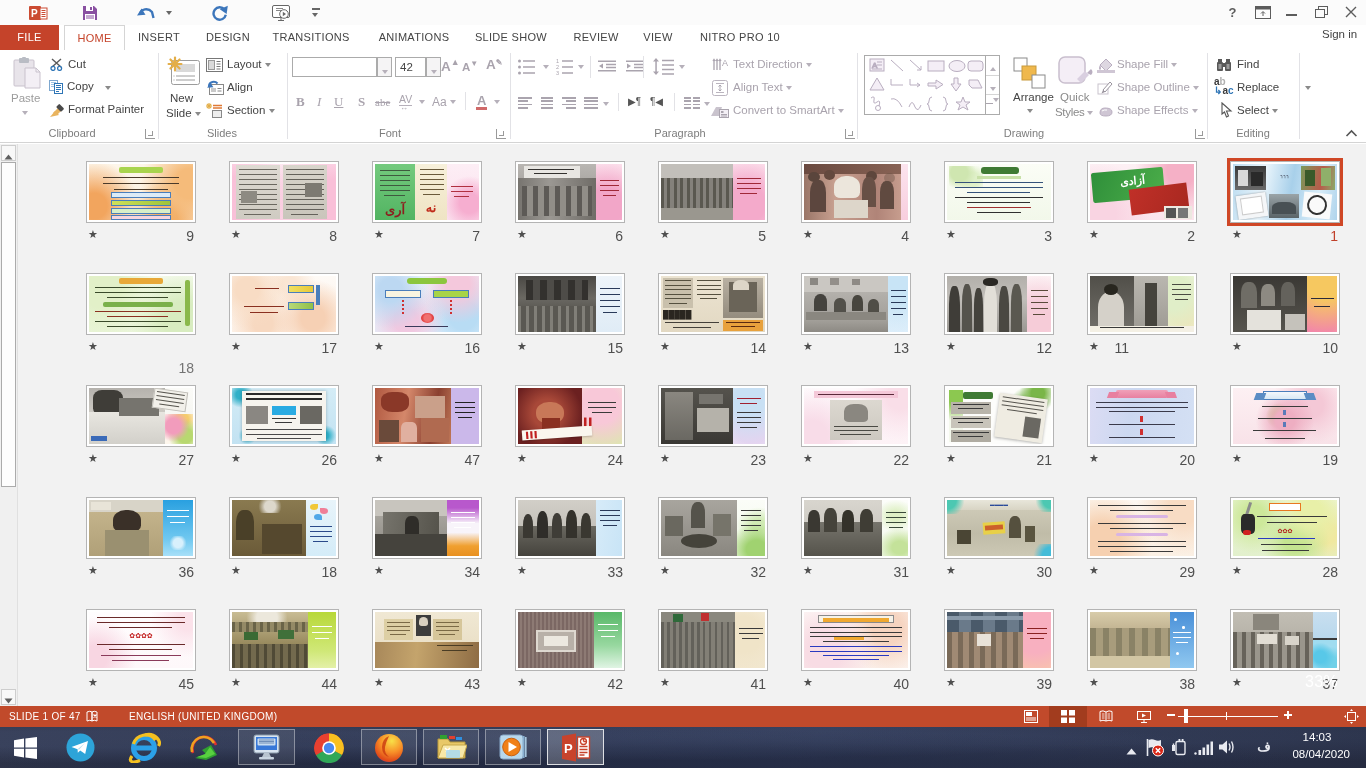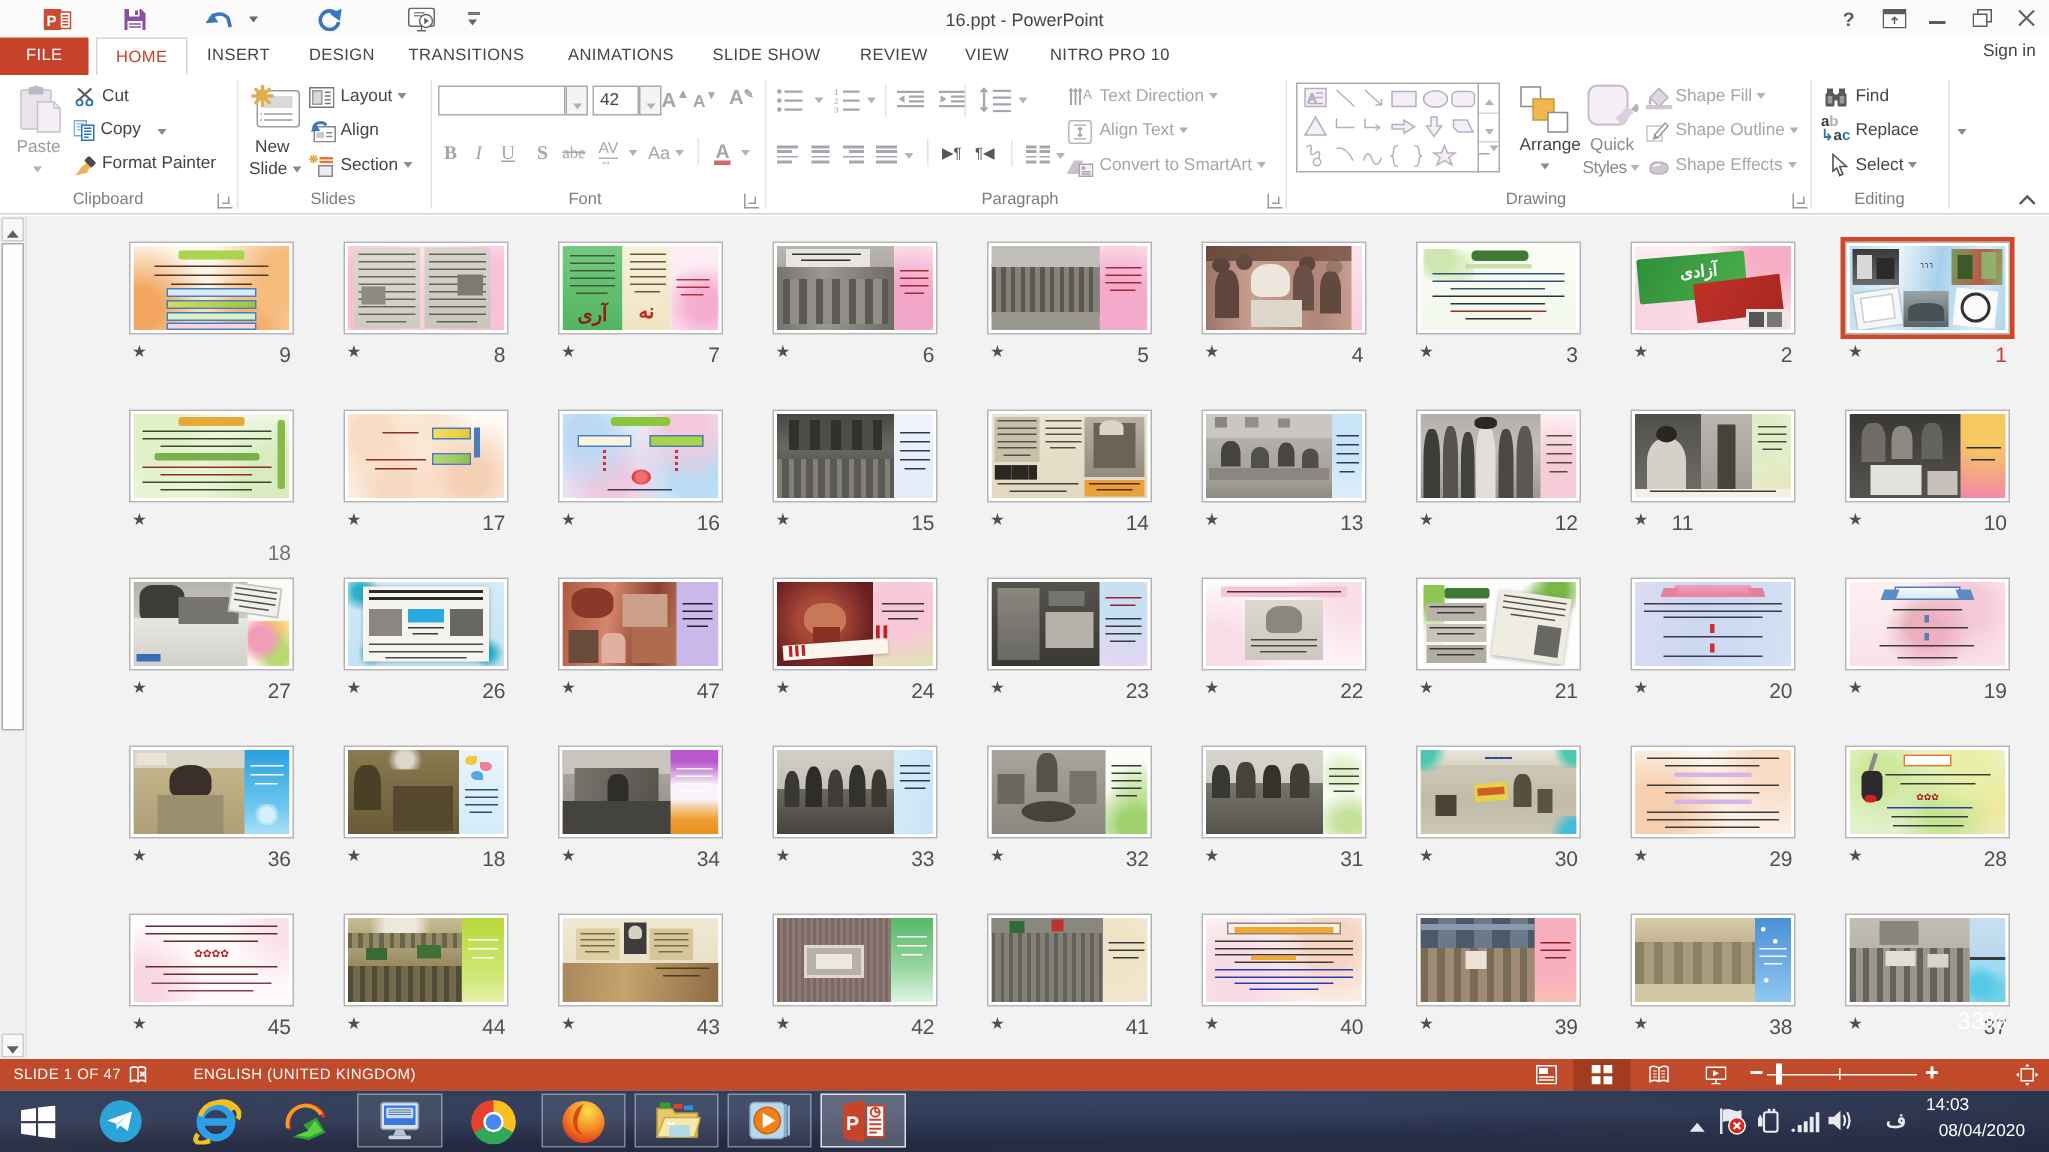--- a/index.html
+++ b/index.html
@@ -48,21 +48,20 @@
 </svg>
 <svg class="abs" style="left:272px;top:5px" width="21" height="17" viewBox="0 0 21 17">
  <rect x="0.5" y="0.5" width="17" height="12" rx="1.5" fill="#fff" stroke="#666" stroke-width="1"></rect>
  <path d="M4 3.5h7M4 5.5h5" stroke="#888" stroke-width="1"></path>
  <circle cx="12" cy="9" r="4.3" fill="#fff" stroke="#666"></circle>
       <path d="M10.8 6.8 L14 9 L10.8 11.2Z" fill="#666"></path>
  <path d="M9 13v2.5M6 15.5h6" stroke="#666" stroke-width="1"></path>
 </svg>
 <div class="abs" style="left:312px;top:8px;width:8px;height:2px;border-top:1px solid #666;border-bottom:1px solid #666"></div>
 <span class="dd abs" style="left:312px;top:13px;border-top-color:#666"></span>
-<div class="abs" style="left:0;top:0;width:1366px;height:25px;text-align:center;font-size:12px;color:#454545;line-height:26px">16.ppt - PowerPoint</div>
 <div class="abs" style="left:1224px;top:4px;width:17px;height:17px;color:#5c5c5c;font-size:13px;font-weight:bold;text-align:center;line-height:17px">?</div>
 <svg class="abs" style="left:1255px;top:6px" width="16" height="13" viewBox="0 0 16 13">
  <rect x="0.5" y="0.5" width="15" height="12" fill="none" stroke="#5c5c5c"></rect>
  <rect x="0.5" y="0.5" width="15" height="3" fill="#5c5c5c"></rect>
  <path d="M8 10V6M6 7.5 L8 5.5 L10 7.5" stroke="#5c5c5c" fill="none"></path>
 </svg>
 <div class="abs" style="left:1286px;top:14px;width:11px;height:2px;background:#5c5c5c"></div>
 <svg class="abs" style="left:1315px;top:6px" width="13" height="12" viewBox="0 0 13 12">
  <rect x="3.5" y="0.5" width="9" height="8" fill="none" stroke="#5c5c5c"></rect>
  <rect x="0.5" y="3.5" width="9" height="8" fill="#fbfbfb" stroke="#5c5c5c"></rect>
@@ -1365,14 +1364,14 @@
         <rect x="8.5" y="6.5" width="2.6" height="7.5"></rect>
         <rect x="12.5" y="3.5" width="2.6" height="10.5"></rect>
         <rect x="16.5" y="0.5" width="2.6" height="13.5"></rect>
       </g>
 </svg>
 <svg class="abs" style="left:1218px;top:739px" width="17" height="16" viewBox="0 0 17 16">
  <path d="M1 5.5 H4.5 L9 1.5 V14.5 L4.5 10.5 H1 Z" fill="#e8eaf0"></path>
  <path d="M11 4.5 Q13 8 11 11.5 M13.5 2.5 Q16.5 8 13.5 13.5" stroke="#e8eaf0" stroke-width="1.4" fill="none"></path>
 </svg>
 <div class="abs" style="left:1255px;top:739px;width:18px;height:16px;color:#e8eaf0;font-size:13px;font-weight:bold;text-align:center;font-family:'Liberation Serif',serif">ف</div>
-<div class="abs" style="left:1284px;top:731px;width:66px;height:15px;color:#fff;font-size:11.5px;text-align:left">14:03</div>
+<div class="abs" style="left:1284px;top:731px;width:66px;height:15px;color:#fff;font-size:11.5px;text-align:center">14:03</div>
 <div class="abs" style="left:1284px;top:748px;width:66px;height:15px;color:#fff;font-size:11.5px;text-align:right">08/04/2020</div>
 </div>
 </body></html>

